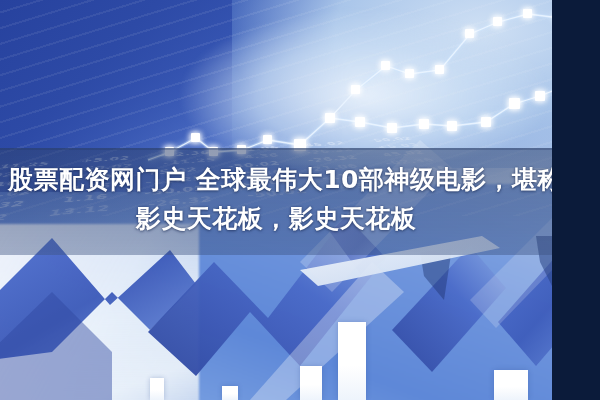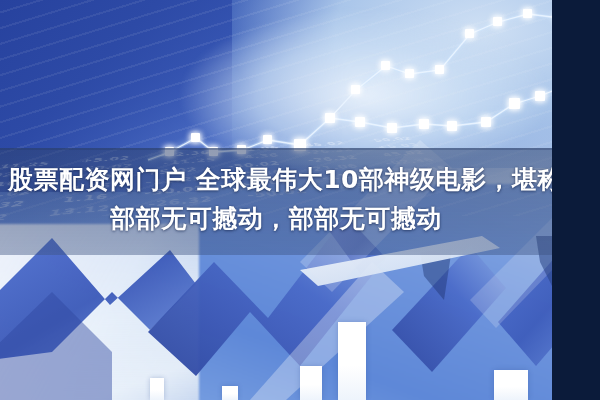--- a/index.html
+++ b/index.html
@@ -293,16 +293,16 @@
     <div class="bar" style="left:222px;width:16px;height:14px;"></div>
     <div class="bar" style="left:494px;width:34px;height:30px;"></div>
     <div class="bar" style="left:572px;width:30px;height:56px;"></div>
   </div>
 
   <div class="band"></div>
   <div class="band-top-edge"></div>
 
   <div class="caption">
     <span class="l1">股票配资网门户 全球最伟大10部神级电影，堪称</span>
-    <span class="l2">部部无可撼动，部部无可撼动</span>
+    <span class="l2">影史天花板，影史天花板</span>
   </div>
 
 </div>
 
 </body></html>

